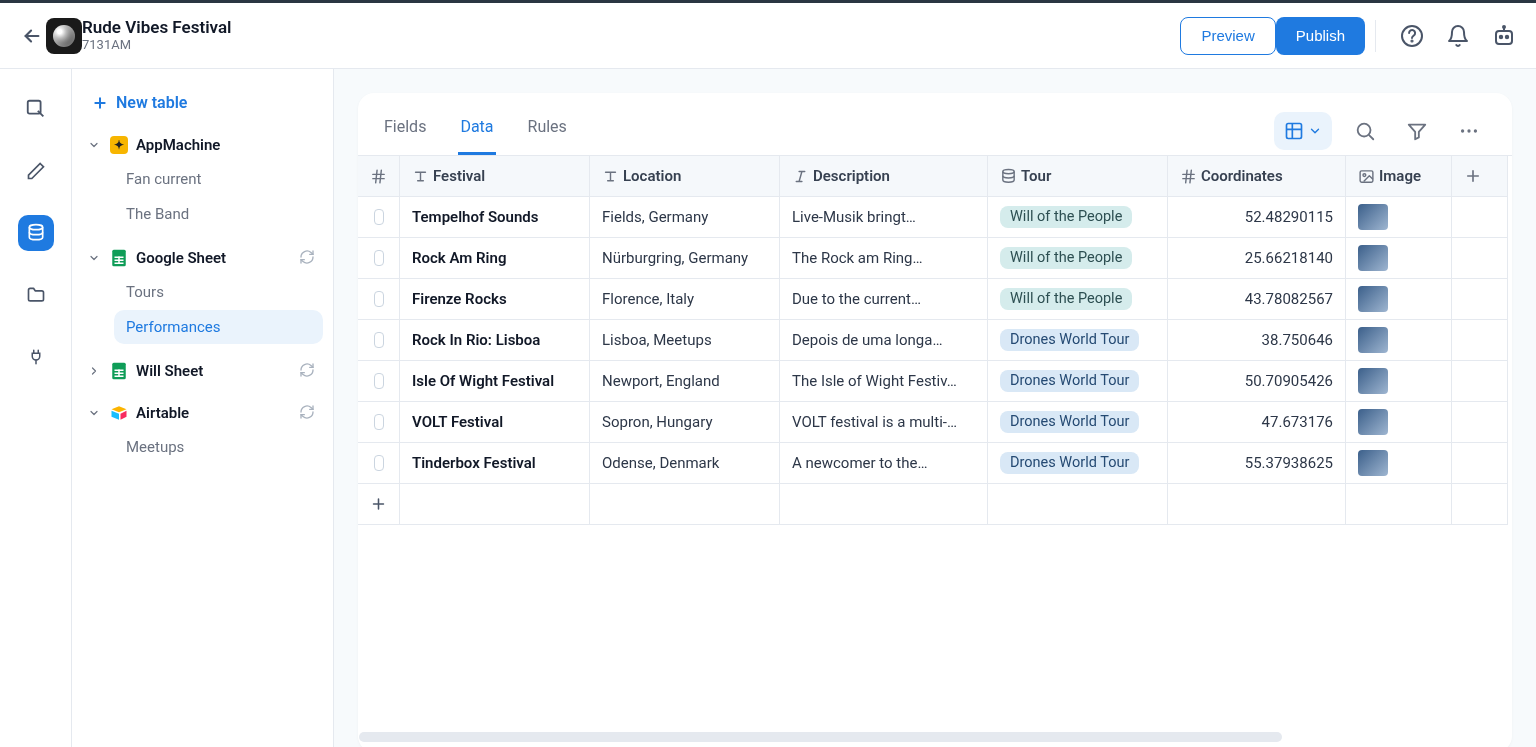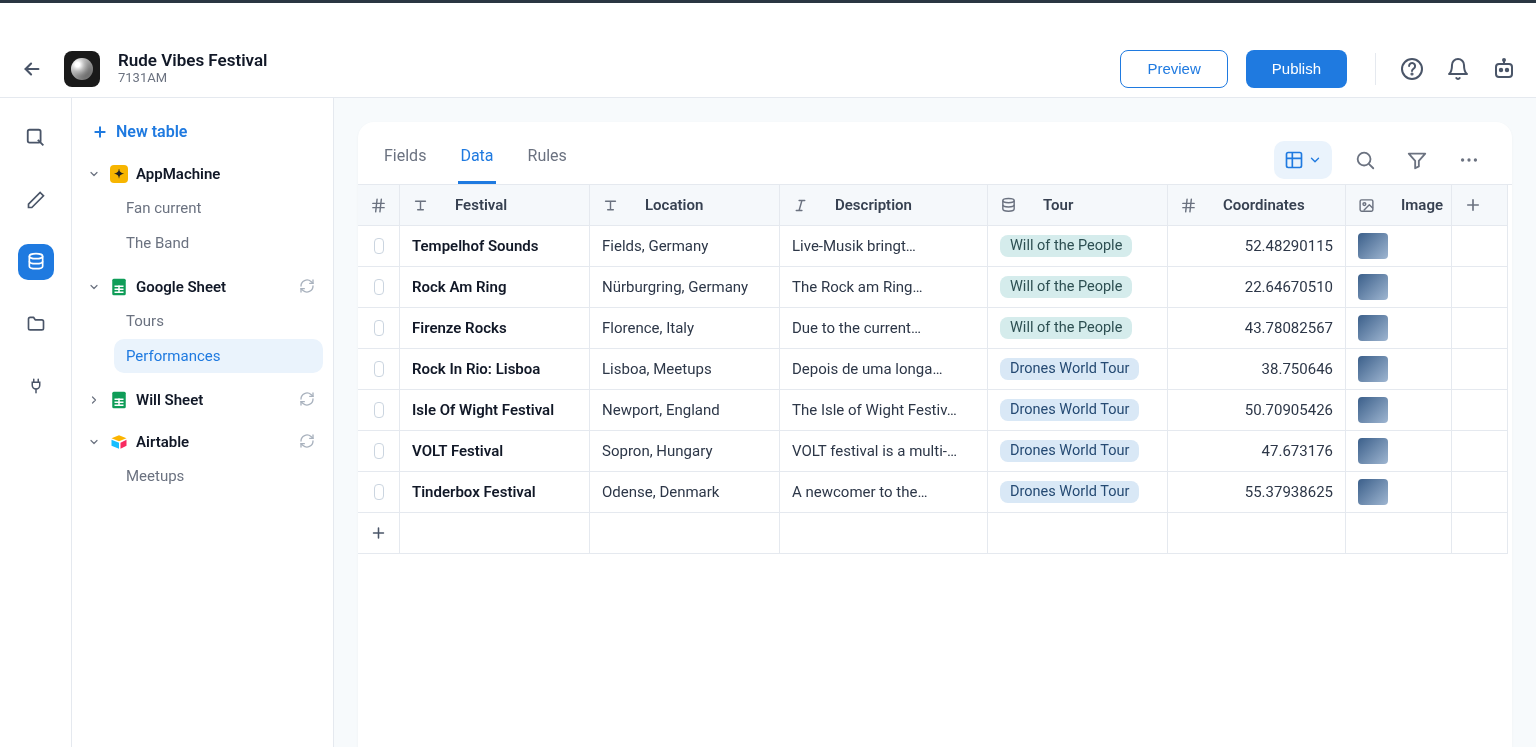--- a/index.html
+++ b/index.html
@@ -22,44 +22,42 @@
     color:var(--text);
     background:#fff;
     width:1536px;
     height:747px;
     overflow:hidden;
     border-top:3px solid #2a3642;
   }
 
   
   .topbar{
-    height:58px;
+    height:66px;
     display:flex;
     align-items:center;
     padding:0 18px;
-    gap:18px;
     border-bottom:1px solid var(--border);
-    margin-top:37px;
   }
   .back-arrow{
     width:24px;height:24px;display:flex;align-items:center;justify-content:center;
     color:#4A5568;cursor:pointer;
   }
   .app-icon{
     width:36px;height:36px;border-radius:8px;background:#1a1a1a;
     display:flex;align-items:center;justify-content:center;position:relative;
   }
   .globe{width:22px;height:22px;border-radius:50%;
     background:radial-gradient(circle at 30% 30%,#fff 10%,#bbb 30%,#333 80%);
     box-shadow:inset 0 0 6px rgba(255,255,255,.6);}
   .title-block{flex:0 0 auto;line-height:1.15;}
   .title-main{font-weight:600;font-size:17px;color:#111827;}
   .title-sub{font-size:13px;color:var(--text-muted);margin-top:1px;}
   .topbar-spacer{flex:1;}
-  .btn{height:38px;padding:0 26px;font-size:15px;font-weight:500;border-radius:8px;cursor:pointer;display:inline-flex;align-items:center;}
+  .btn{height:38px;padding:0 20px;font-size:15px;font-weight:500;border-radius:8px;cursor:pointer;display:inline-flex;align-items:center;}
   .btn-outline{background:#fff;color:var(--blue);border:1.5px solid var(--blue);}
   .btn-primary{background:var(--blue);color:#fff;border:none;}
   .top-icons{display:flex;gap:18px;margin-left:10px;align-items:center;}
   .top-icons::before{content:"";width:1px;height:32px;background:var(--border);margin-right:4px;}
   .icon-btn{width:28px;height:28px;color:#4A5568;display:flex;align-items:center;justify-content:center;cursor:pointer;}
 
   
   .layout{display:flex;height:calc(100% - 61px);}
   .rail{
     width:72px;border-right:1px solid var(--border);
@@ -106,21 +104,21 @@
   .table-wrap{flex:1;overflow:hidden;position:relative;}
   .grid{display:grid;
     grid-template-columns:42px 190px 190px 208px 180px 178px 106px 56px;
     border-top:1px solid var(--border);}
   .hcell,.cell{
     border-right:1px solid var(--border);
     border-bottom:1px solid var(--border);
     padding:0 12px;height:41px;display:flex;align-items:center;
     white-space:nowrap;overflow:hidden;text-overflow:ellipsis;
   }
-  .hcell{background:#F5F8FB;font-weight:600;color:#374151;gap:26px;}
+  .hcell{background:#F5F8FB;font-weight:600;color:#374151;gap:4px;}
   .hcell .th-icon{color:#6B7280;display:inline-flex;}
   .row-head{justify-content:center;background:#fff;}
   .row-head input[type=checkbox]{width:16px;height:16px;border:1.5px solid #CBD5E0;border-radius:4px;appearance:none;cursor:pointer;}
   .hcell.numcol{justify-content:center;color:#6B7280;}
   .cell.festival{font-weight:600;color:#111827;}
   .cell.num{justify-content:flex-end;font-variant-numeric:tabular-nums;}
   .tag{padding:4px 10px;border-radius:8px;font-size:14.5px;line-height:1;color:#2D4F52;display:inline-block;}
   .tag.t0{background:var(--tag-teal);}
   .tag.t1{background:var(--tag-blue);color:#254A73;}
   .thumb{width:30px;height:26px;border-radius:4px;background:linear-gradient(135deg,#3b5f8a,#9fb6d1);display:inline-block;}
@@ -448,21 +446,21 @@
             <div class="cell"></div>
             <div class="cell row-head">
               <input type="checkbox" style="">
             </div>
             <div class="cell festival">Rock Am Ring</div>
             <div class="cell">Nürburgring, Germany</div>
             <div class="cell">The Rock am Ring…</div>
             <div class="cell">
               <span class="tag t0">Will of the People</span>
             </div>
-            <div class="cell num">22.64670510</div>
+            <div class="cell num">25.66218140</div>
             <div class="cell">
               <span class="thumb"></span>
             </div>
             <div class="cell"></div>
             <div class="cell row-head">
               <input type="checkbox" style="">
             </div>
             <div class="cell festival">Firenze Rocks</div>
             <div class="cell">Florence, Italy</div>
             <div class="cell">Due to the current…</div>

